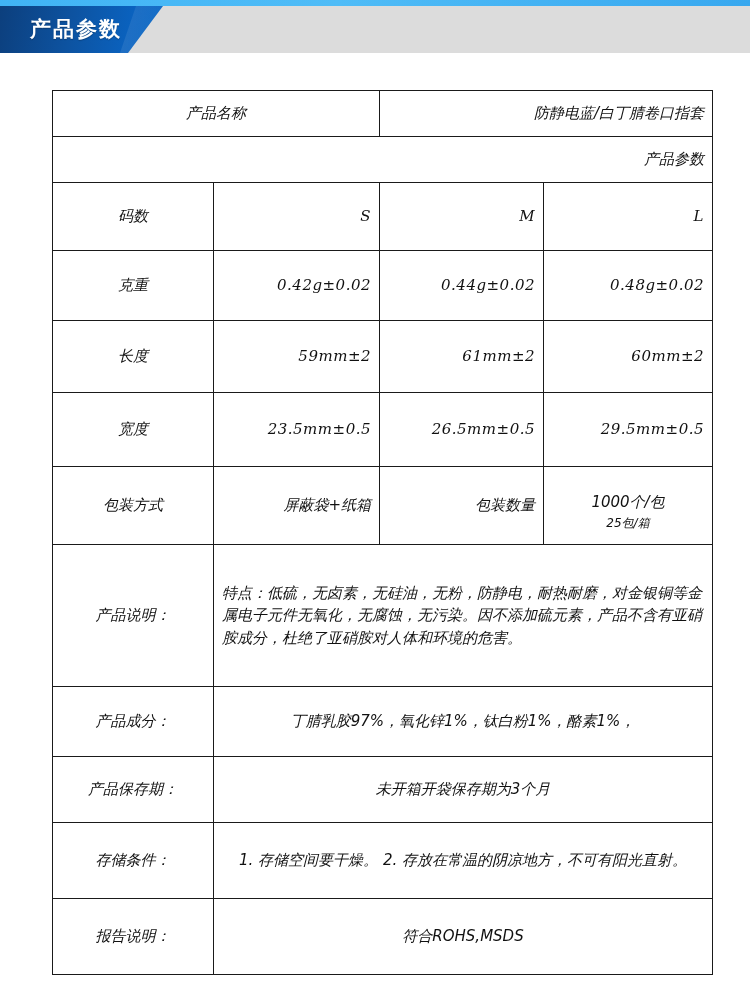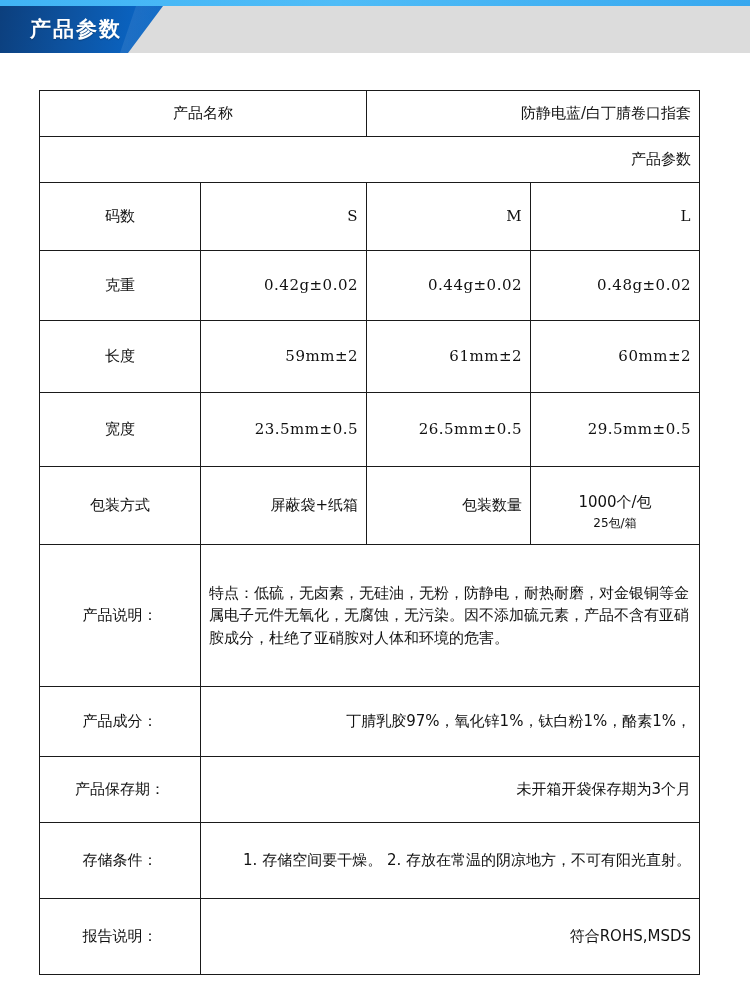--- a/index.html
+++ b/index.html
@@ -60,23 +60,24 @@
     letter-spacing: 2px;
     padding-left: 30px;
     line-height: 47px;
     white-space: nowrap;
     text-shadow: 0 1px 1px rgba(0,0,0,0.25);
   }
 
   
   .table-wrap {
     position: absolute;
-    left: 39px;
+    left: 52px;
     top: 90px;
     width: 660px;
+    font-style: italic;
   }
   table.spec {
     border-collapse: collapse;
     width: 660px;
     table-layout: fixed;
   }
   table.spec td {
     border: 1.5px solid #1a1a1a;
     color: #111111;
     font-size: 15px;
@@ -108,21 +109,21 @@
   .label-cell {
     text-align: center;
     font-size: 15px;
   }
   .value-mono {
     font-family: "DejaVu Serif", "Liberation Serif", serif;
     font-size: 15px;
     letter-spacing: 0.5px;
   }
   .value-text {
-    text-align: right;
+    text-align: center;
     font-size: 15px;
     line-height: 1.52;
   }
   .pack-qty {
     text-align: center;
     line-height: 1.35;
     font-size: 15px;
   }
   .pack-qty .l1 { display: block; margin-top: 12px; }
   .pack-qty .l2 { display: block; font-size: 12px; }

